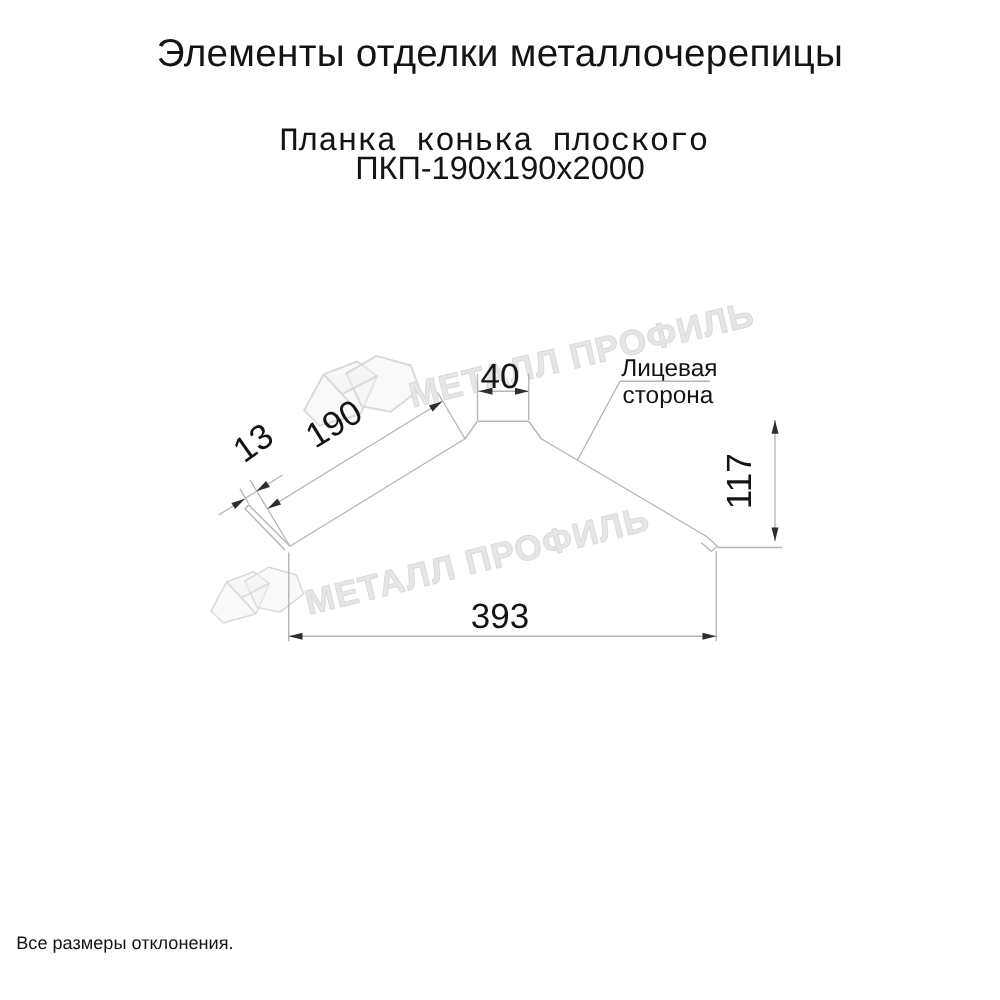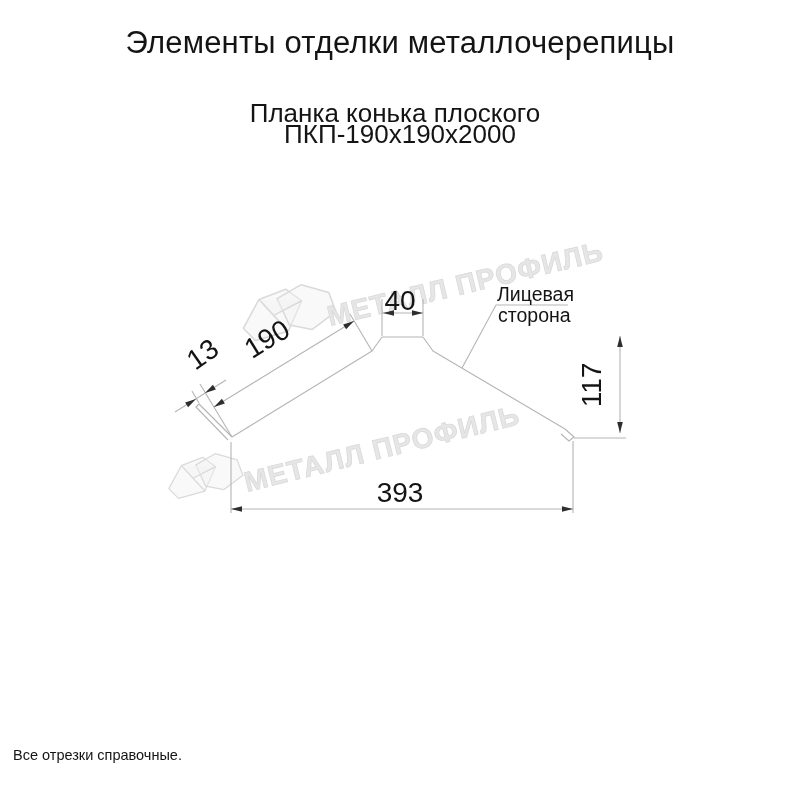--- a/index.html
+++ b/index.html
@@ -6,21 +6,21 @@
   .page{
     position:relative;width:800px;height:764px;background:var(--bg,#fff);
     font-family:"Liberation Sans",sans-serif;overflow:hidden;
   }
   .title{
     position:absolute;left:0;right:0;top:25px;text-align:center;
     font-size:31px;color:var(--text,#141414);letter-spacing:0.2px;
   }
   .subtitle{
     position:absolute;left:0;right:10px;top:98px;text-align:center;
-    font-size:26px;color:var(--text,#141414);
+    font-size:26px;color:var(--text,#141414);font-family:Liberation Mono, monospace;
   }
   .model{
     position:absolute;left:0;right:0;top:119px;text-align:center;
     font-size:26px;color:var(--text,#141414);
   }
   .drawing{position:absolute;left:0;top:0;width:800px;height:800px;}
   .lines{stroke:var(--line,#b5b5b5);fill:none;stroke-width:1.1;stroke-linejoin:round;}
   .arrowheads path{fill:var(--arrow,#2e2e2e);stroke:none;}
   .dim-label{fill:var(--text,#141414);font-family:"Liberation Sans",sans-serif;font-size:28px;}
   .face-label{fill:var(--text,#141414);font-family:"Liberation Sans",sans-serif;font-size:19.5px;}
@@ -112,16 +112,16 @@
       <text class="dim-label" x="400" y="502" text-anchor="middle">393</text>
     </g>
 
     <g>
       <text class="face-label" x="497" y="301">Лицевая</text>
       <text class="face-label" x="498" y="322">сторона</text>
     </g>
   </svg>
 
   <div class="footer">
-    <div>Все отрезки справочные.</div>
+    <div>Все размеры отклонения.</div>
   </div>
 
 </div>
 
 </body></html>

